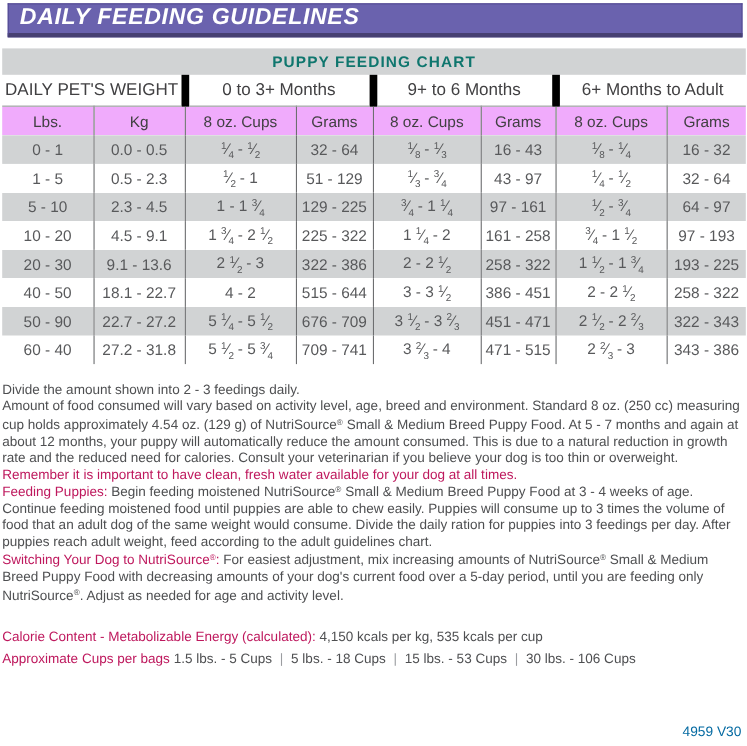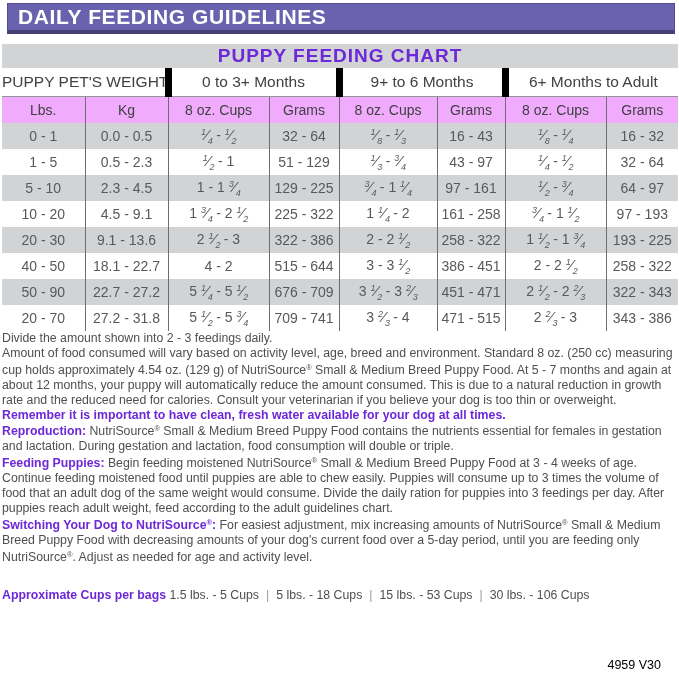--- a/index.html
+++ b/index.html
@@ -13,21 +13,21 @@
     overflow: hidden;
   }
 
   
   .title-bar {
     margin: 3px 4px 0 7px;
     background: #6A62AE;
     border: 1px solid #544B93;
     border-bottom: 4px solid #474072;
     height: 31px;
-    display: flex; align-items: center;
+    display: flex; align-items: flex-start; font-style: italic;
   }
   .title-bar h1 {
     margin: 0; padding: 0 0 1px 10px;
     font-size: 21px; font-weight: bold;
     letter-spacing: 0.6px;
     color: #ffffff;
   }
 
   
   table.feed {
@@ -37,23 +37,23 @@
     table-layout: fixed;
   }
   table.feed th, table.feed td {
     padding: 0; text-align: center;
     font-weight: normal;
     overflow: hidden; white-space: nowrap;
   }
   tr.chart-title th {
     background: #D1D3D4;
     height: 24px;
-    font-size: 19px; font-weight: bold;
+    font-size: 14px; font-weight: bold;
     letter-spacing: 1px;
-    color: #6d28d9;
+    color: #0f766e;
   }
   tr.group-row th {
     height: 28px;
     font-size: 15.5px;
     color: #414042;
     background: #fff;
     border-bottom: 1px solid #939598;
   }
   tr.group-row th + th { border-left: 7px solid #000000; }
   tr.sub-row th {
@@ -67,49 +67,49 @@
     height: 26px;
     font-size: 14px;
     color: #58595B;
   }
   tbody.feed-body td + td { border-left: 1px solid #6D6E70; }
   tbody.feed-body tr:nth-child(odd) td { background: #D1D3D4; }
 
   
   .fr sup { font-size: 9px; vertical-align: 5px; letter-spacing: 0; }
   .fr sub { font-size: 9px; vertical-align: -4px; }
-  .fr { letter-spacing: -0.5px; font-style: italic; }
+  .fr { letter-spacing: -0.5px; }
 
   
   .notes {
-    margin: 0 2px 0 2px;
+    margin: 16px 2px 0 2px;
     font-size: 12.3px;
     line-height: 14.9px;
     color: #4E4F51;
     width: 676px;
   }
   .notes p { margin: 0; }
-  .lead { font-weight: bold; color: #6d28d9; }
+  .lead { font-weight: normal; color: #be185d; }
   sup.reg { font-size: 7.5px; vertical-align: 4px; }
 
   
   .meta {
     margin: 23px 2px 0 2px;
     font-size: 12.3px;
     color: #4E4F51;
   }
   .meta p { margin: 0 0 6px 0; }
   .sep { color: #9B9DA0; padding: 0 7px; }
 
   
   .doc-code {
     position: absolute;
-    top: 658px; right: 18px;
+    top: 658px; right: 5px;
     font-size: 12.5px;
-    color: #000000;
+    color: #0369a1;
   }
 </style>
 </head>
 <body>
 
 <div class="page">
 
   <header class="title-bar">
     <h1>DAILY FEEDING GUIDELINES</h1>
   </header>
@@ -123,21 +123,21 @@
       <col style="width:98px">
         <col style="width:68px">
       <col style="width:101px">
         <col style="width:72px">
     </colgroup>
     <thead>
       <tr class="chart-title">
         <th colspan="8">PUPPY FEEDING CHART</th>
       </tr>
       <tr class="group-row">
-        <th colspan="2">PUPPY PET'S WEIGHT</th>
+        <th colspan="2">DAILY PET'S WEIGHT</th>
         <th colspan="2">0 to 3+ Months</th>
         <th colspan="2">9+ to 6 Months</th>
         <th colspan="2">6+ Months to Adult</th>
       </tr>
       <tr class="sub-row">
         <th>Lbs.</th>
         <th>Kg</th>
         <th>8 oz. Cups</th>
         <th>Grams</th>
         <th>8 oz. Cups</th>
@@ -211,42 +211,45 @@
           <td>50 - 90</td>
           <td>22.7 - 27.2</td>
           <td>5 <span class="fr"><sup>1</sup>⁄<sub>4</sub></span> - 5 <span class="fr"><sup>1</sup>⁄<sub>2</sub></span></td>
           <td>676 - 709</td>
           <td>3 <span class="fr"><sup>1</sup>⁄<sub>2</sub></span> - 3 <span class="fr"><sup>2</sup>⁄<sub>3</sub></span></td>
           <td>451 - 471</td>
           <td>2 <span class="fr"><sup>1</sup>⁄<sub>2</sub></span> - 2 <span class="fr"><sup>2</sup>⁄<sub>3</sub></span></td>
           <td>322 - 343</td>
         </tr>
         <tr>
-          <td>20 - 70</td>
+          <td>60 - 40</td>
           <td>27.2 - 31.8</td>
           <td>5 <span class="fr"><sup>1</sup>⁄<sub>2</sub></span> - 5 <span class="fr"><sup>3</sup>⁄<sub>4</sub></span></td>
           <td>709 - 741</td>
           <td>3 <span class="fr"><sup>2</sup>⁄<sub>3</sub></span> - 4</td>
           <td>471 - 515</td>
           <td>2 <span class="fr"><sup>2</sup>⁄<sub>3</sub></span> - 3</td>
           <td>343 - 386</td>
         </tr>
       </tbody>
   </table>
 
   <section class="notes" id="notes">
       <p>Divide the amount shown into 2 - 3 feedings daily.</p>
       <p>Amount of food consumed will vary based on activity level, age, breed and environment. Standard 8 oz. (250 cc) measuring cup holds approximately 4.54 oz. (129 g) of NutriSource<sup class="reg">®</sup> Small &amp; Medium Breed Puppy Food. At 5 - 7 months and again at about 12 months, your puppy will automatically reduce the amount consumed. This is due to a natural reduction in growth rate and the reduced need for calories. Consult your veterinarian if you believe your dog is too thin or overweight.</p>
       <p><b class="lead">Remember it is important to have clean, fresh water available for your dog at all times.</b></p>
-      <p><b class="lead">Reproduction:</b> NutriSource<sup class="reg">®</sup> Small &amp; Medium Breed Puppy Food contains the nutrients essential for females in gestation and lactation. During gestation and lactation, food consumption will double or triple.</p>
       <p><b class="lead">Feeding Puppies:</b> Begin feeding moistened NutriSource<sup class="reg">®</sup> Small &amp; Medium Breed Puppy Food at 3 - 4 weeks of age. Continue feeding moistened food until puppies are able to chew easily. Puppies will consume up to 3 times the volume of food that an adult dog of the same weight would consume. Divide the daily ration for puppies into 3 feedings per day. After puppies reach adult weight, feed according to the adult guidelines chart.</p>
       <p><b class="lead">Switching Your Dog to NutriSource<sup class="reg">®</sup>:</b> For easiest adjustment, mix increasing amounts of NutriSource<sup class="reg">®</sup> Small &amp; Medium Breed Puppy Food with decreasing amounts of your dog's current food over a 5-day period, until you are feeding only NutriSource<sup class="reg">®</sup>. Adjust as needed for age and activity level.</p>
     </section>
 
   <section class="meta">
+    <p>
+      <b class="lead">Calorie Content - Metabolizable Energy (calculated):</b>
+      <span>4,150 kcals per kg, 535 kcals per cup</span>
+    </p>
     <p>
       <b class="lead">Approximate Cups per bags</b>
       <span id="cups-items"> 1.5 lbs. - 5 Cups<span class="sep">|</span>5 lbs. - 18 Cups<span class="sep">|</span>15 lbs. - 53 Cups<span class="sep">|</span>30 lbs. - 106 Cups</span>
     </p>
   </section>
 
   <div class="doc-code">4959 V30</div>
 
 </div>
 

